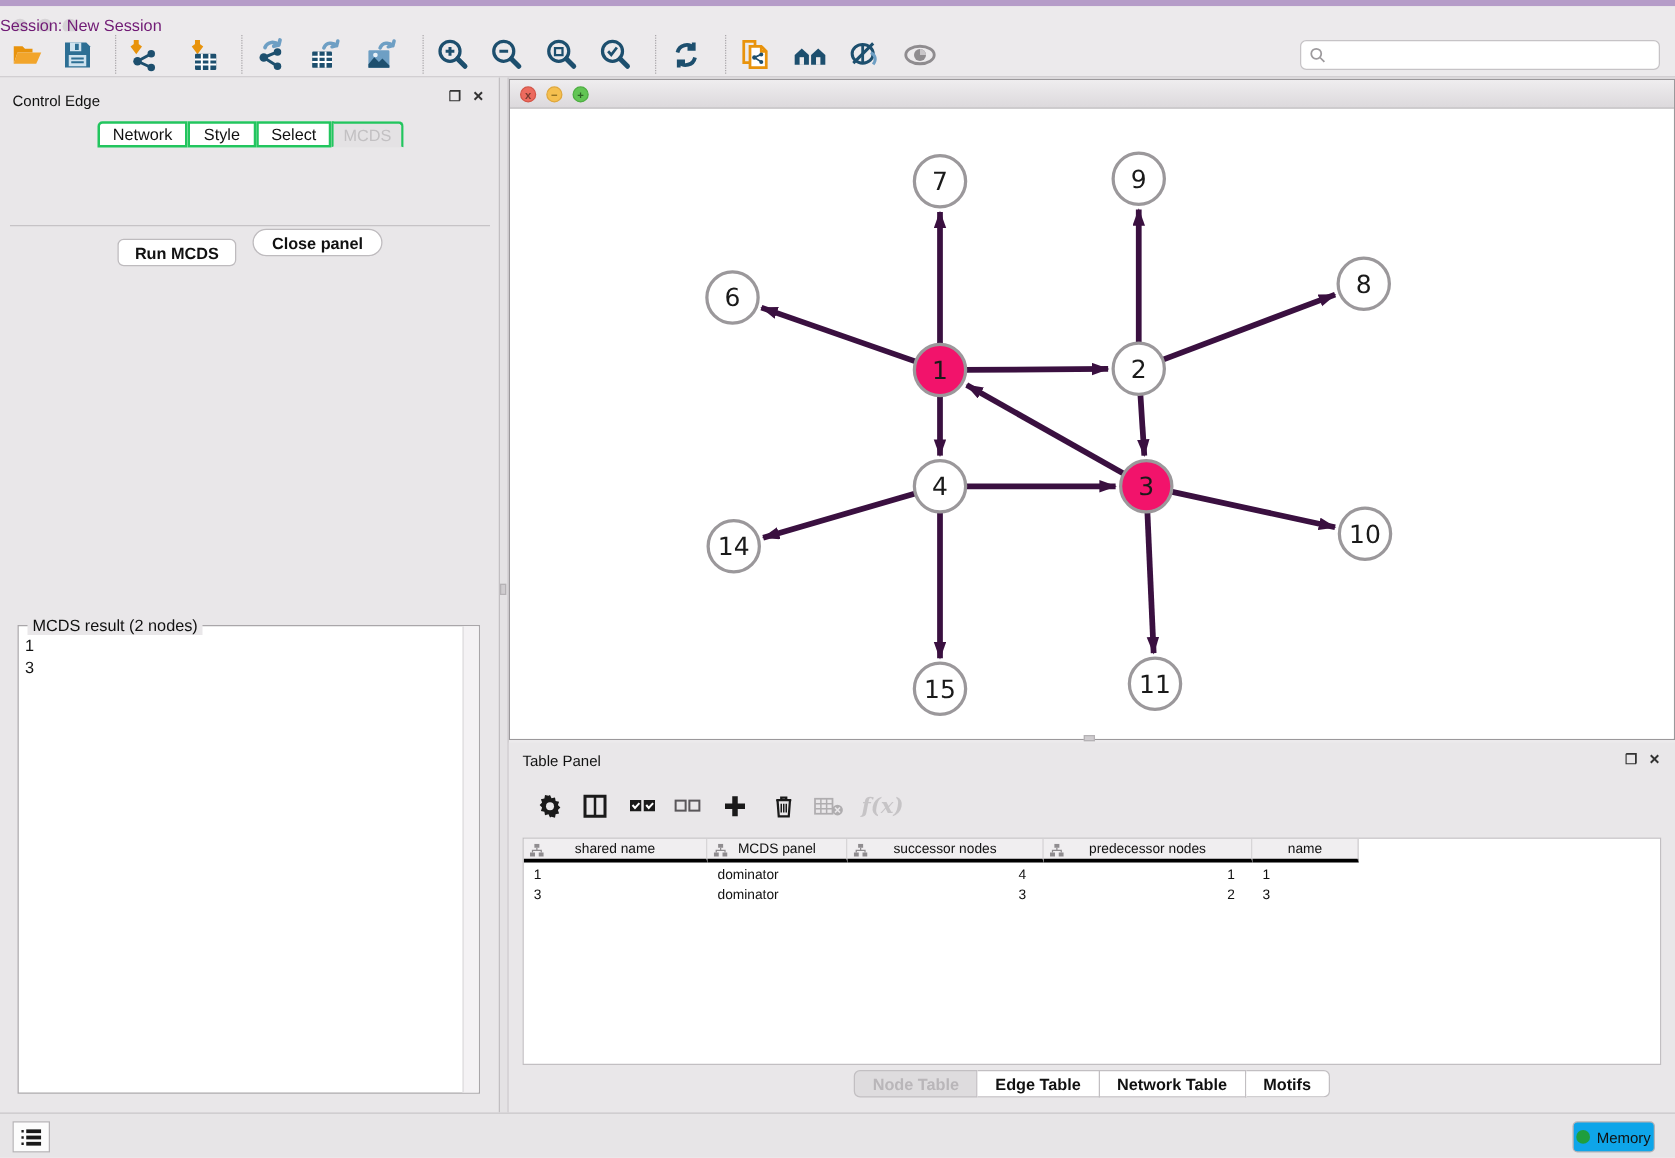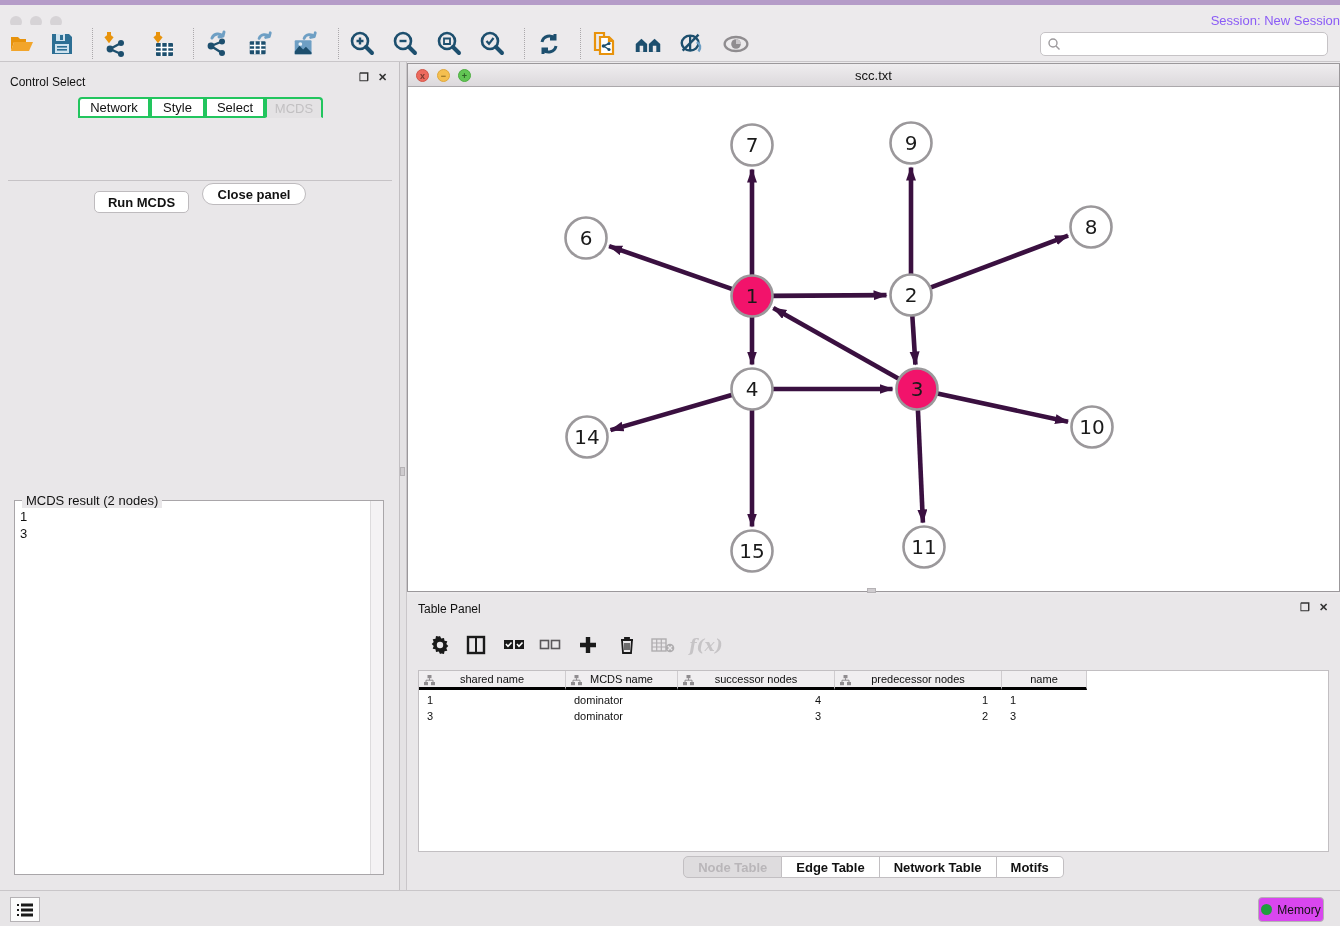--- a/index.html
+++ b/index.html
@@ -4,21 +4,21 @@
 <style>
   * { margin:0; padding:0; box-sizing:border-box; }
   html,body { width:1340px; height:926px; font-family:"Liberation Sans", sans-serif; background:#ECEAEC; overflow:hidden; }
   .abs { position:absolute; }
 
   
   #window-top-strip { left:0; top:0; width:1340px; height:5px; background:#B59CC8; }
   #titlebar { left:0; top:5px; width:1340px; height:20px; background:#ECEAEC; }
   .traffic { width:12px; height:12px; border-radius:50%; background:#D6D3D6; display:inline-block; margin-right:8px; }
   #traffic-row { left:10px; top:9px; }
-  #window-title { left:0; top:8px; width:1340px; text-align:right; color:#8b5cf6; font-size:13px; }
+  #window-title { left:0; top:8px; width:1340px; text-align:left; color:#701a75; font-size:13px; }
 
   
   #main-toolbar { left:0; top:25px; width:1340px; height:37px; background:#ECEAEC; border-bottom:1px solid #C9C6C9; }
   .tb-icon { position:absolute; top:5px; width:28px; height:28px; display:flex; align-items:center; justify-content:center; cursor:pointer; }
   .tb-sep { position:absolute; top:3px; height:31px; width:0; border-left:1px dotted #ABA8AB; }
   #search-field { position:absolute; right:12px; top:7px; width:288px; height:24px; background:#FFFFFF; border:1px solid #C6C3C6; border-radius:5px; display:flex; align-items:center; padding-left:6px; }
   #search-field input { border:none; outline:none; flex:1; font-size:12px; font-family:"Liberation Sans",sans-serif; background:transparent; }
 
   
   #control-panel { left:0; top:62px; width:400px; height:828px; background:#E9E7E9; border-right:1px solid #C2BFC2; }
@@ -71,21 +71,21 @@
 
   
   #tp-tabs { position:absolute; left:0; top:262px; width:933px; height:24px; display:flex; justify-content:center; }
   .tp-tab { height:22px; border:1px solid #C2BFC2; border-left:none; background:#fff; font-size:13px; font-weight:bold; color:#111; display:flex; align-items:center; justify-content:center; padding:0 14px; cursor:pointer; }
   .tp-tab.sel { background:#DEDCDE; color:#B9B6B9; border-left:1px solid #C2BFC2; border-radius:5px 0 0 5px; }
   .tp-tab.last { border-radius:0 5px 5px 0; }
 
   
   #status-bar { left:0; top:890px; width:1340px; height:36px; background:#E7E5E7; border-top:1px solid #C9C6C9; }
   #list-btn { position:absolute; left:10px; top:6px; width:30px; height:25px; background:#FCFCFC; border:1px solid #B5B2B5; display:flex; align-items:center; justify-content:center; cursor:pointer; }
-  #memory-btn { position:absolute; right:16px; top:6px; width:66px; height:25px; background:#d946ef; border:1px solid #B5B2B5; border-radius:4px; display:flex; align-items:center; justify-content:center; gap:5px; font-size:12px; color:#111; cursor:pointer; }
+  #memory-btn { position:absolute; right:16px; top:6px; width:66px; height:25px; background:#0ea5e9; border:1px solid #B5B2B5; border-radius:4px; display:flex; align-items:center; justify-content:center; gap:5px; font-size:12px; color:#111; cursor:pointer; }
   #memory-dot { width:11px; height:11px; border-radius:50%; background:#1F9E3E; }
 
   svg { display:block; }
 </style>
 </head>
 <body>
 
 <div class="abs" id="window-top-strip"></div>
 <div class="abs" id="titlebar">
   <div class="abs" id="traffic-row">
@@ -233,21 +233,21 @@
   <div id="search-field">
     <svg width="14" height="14" viewBox="0 0 14 14">
         <circle cx="6" cy="6" r="4" stroke="#9D9A9D" stroke-width="1.4" fill="none"></circle>
         <path d="M9 9 l3.5 3.5" stroke="#9D9A9D" stroke-width="1.4"></path>
       </svg>
     <input type="text" placeholder="" style="">
   </div>
 </div>
 
 <div class="abs" id="control-panel">
-  <div class="abs" style="left:10px; top:10px;"><span class="panel-header-title">Control Select</span></div>
+  <div class="abs" style="left:10px; top:10px;"><span class="panel-header-title">Control Edge</span></div>
   <div class="abs win-btn" style="left:359px; top:9px;">❐</div>
   <div class="abs win-btn" style="left:378px; top:9px;">✕</div>
 
   <div class="cp-tab first" style="left:78px; width:72px; top:35px;">Network</div>
   <div class="cp-tab" style="left:150px; width:55px; top:35px;">Style</div>
   <div class="cp-tab" style="left:205px; width:60px; top:35px;">Select</div>
   <div class="cp-tab disabled" style="left:265px; width:58px; top:35px;text-align:center;">MCDS</div>
 
   <div class="abs" id="mcds-panel-frame"></div>
   <div class="cp-btn" style="left:94px; width:95px; top:129px;">Run MCDS</div>
@@ -261,21 +261,20 @@
 </div>
 <div class="abs" id="vertical-divider">
   <div class="grip" style="position:absolute; left:0; top:405px; width:5px; height:9px;"></div>
 </div>
 
 <div class="abs" id="net-frame">
   <div class="abs" id="net-titlebar">
     <span class="tl" style="left:8px; background:#EC6A5E; border:1px solid #D35548;">x</span>
     <span class="tl" style="left:29px; background:#F5BF4F; border:1px solid #DFA73C; color:#8A6A1F;">−</span>
     <span class="tl" style="left:50px; background:#62C554; border:1px solid #4DAD41; color:#2D6426;">+</span>
-    <span class="abs" id="net-title">scc.txt</span>
   </div>
   <div class="abs" id="graph-canvas">
     <svg id="graph-svg" width="931" height="504">
         <defs>
           <marker id="arrow" markerUnits="userSpaceOnUse" markerWidth="16" markerHeight="12" refX="13" refY="5" orient="auto">
             <path d="M0,0 L14,5 L0,10 Z" fill="#3A1040"></path>
           </marker>
         </defs>
         <line x1="344" y1="190.5" x2="344" y2="82.5" stroke="#3A1040" stroke-width="4.6" marker-end="url(#arrow)"></line>
         <line x1="326.5353424707727" y1="202.89789074280012" x2="201.12887078194964" y2="159.08117171899445" stroke="#3A1040" stroke-width="4.6" marker-end="url(#arrow)"></line>
@@ -395,21 +394,21 @@
           <span class="th-icon">
             <svg width="11" height="11" viewBox="0 0 11 11">
               <g fill="#8F8C8F">
                 <rect x="3.5" y="0" width="4" height="3.2"></rect>
                 <rect x="0" y="7" width="4" height="3.2"></rect>
                 <rect x="7" y="7" width="4" height="3.2"></rect>
               </g>
               <path d="M5.5 3.2 v2 M2 7 v-1.8 h7 V7" stroke="#8F8C8F" fill="none"></path>
             </svg>
           </span>
-          <span>MCDS name</span>
+          <span>MCDS panel</span>
         </div>
         <div class="th-cell" style="width: 157px;">
           <span class="th-icon">
             <svg width="11" height="11" viewBox="0 0 11 11">
               <g fill="#8F8C8F">
                 <rect x="3.5" y="0" width="4" height="3.2"></rect>
                 <rect x="0" y="7" width="4" height="3.2"></rect>
                 <rect x="7" y="7" width="4" height="3.2"></rect>
               </g>
               <path d="M5.5 3.2 v2 M2 7 v-1.8 h7 V7" stroke="#8F8C8F" fill="none"></path>

